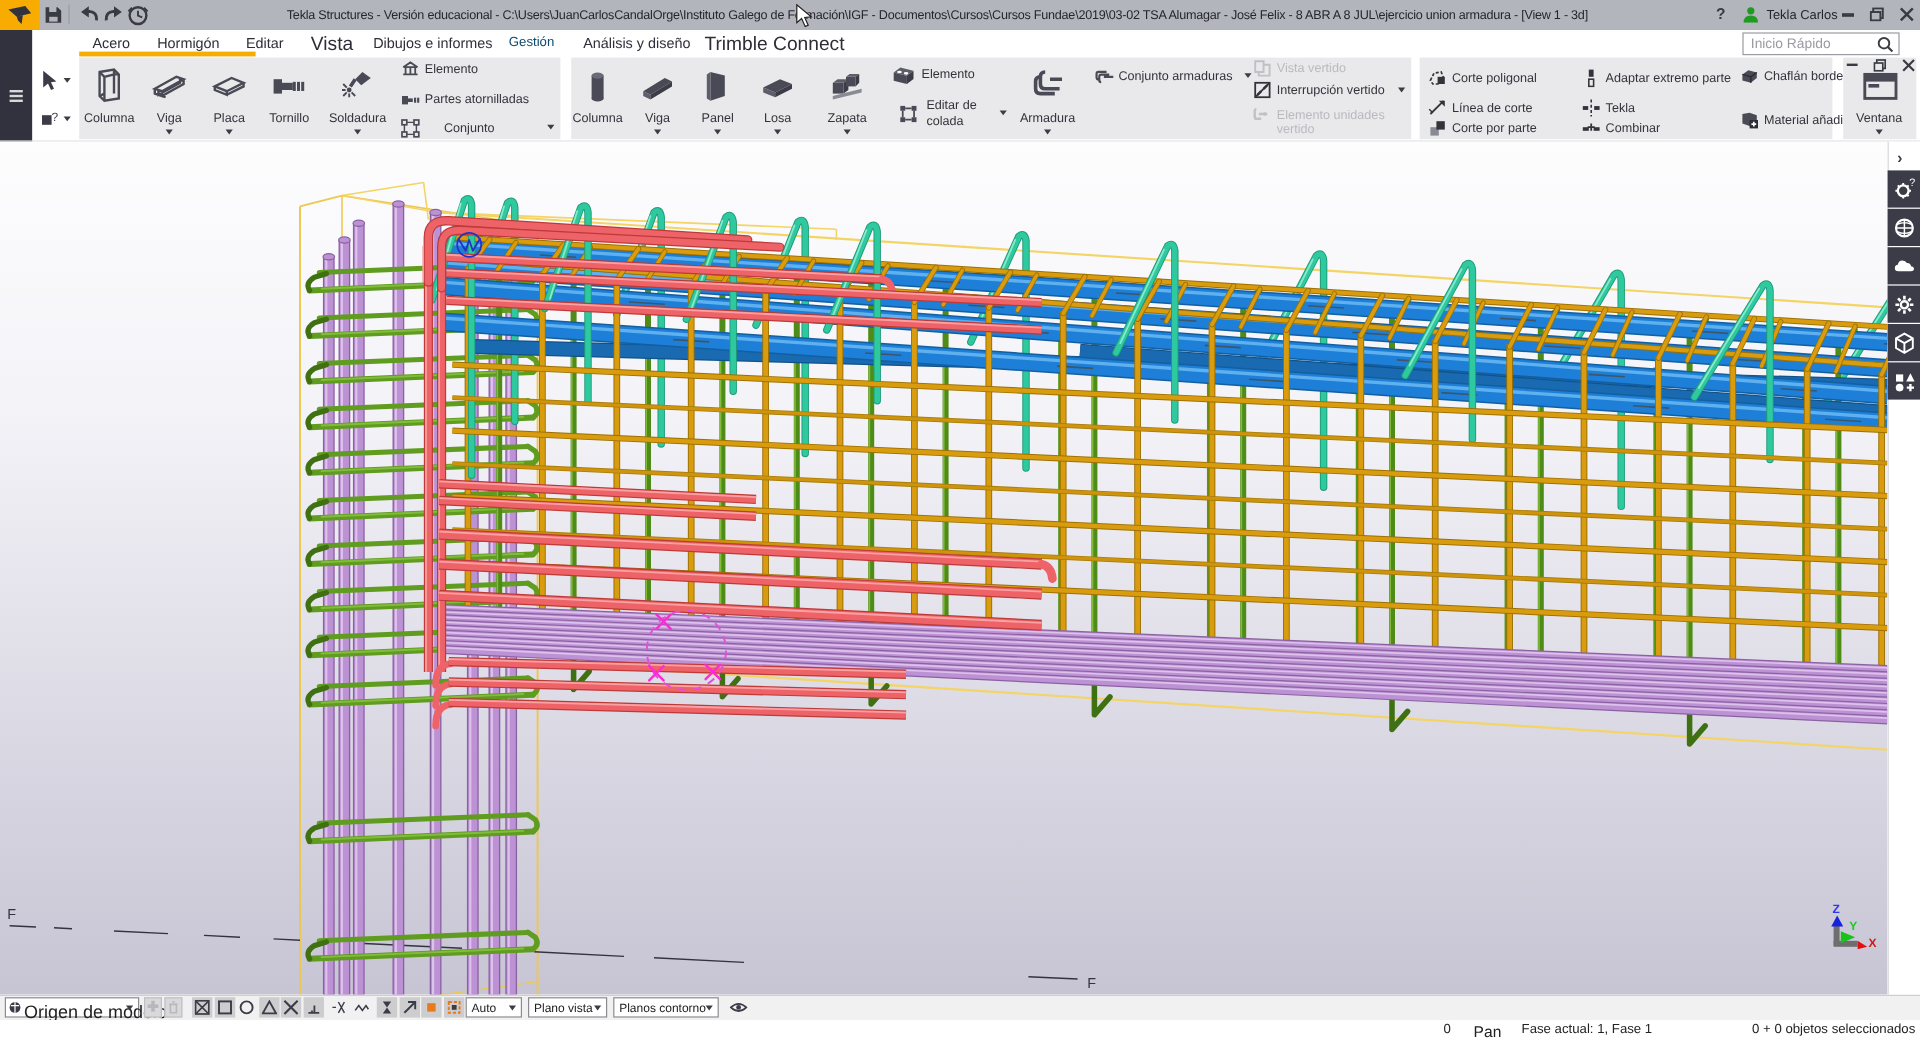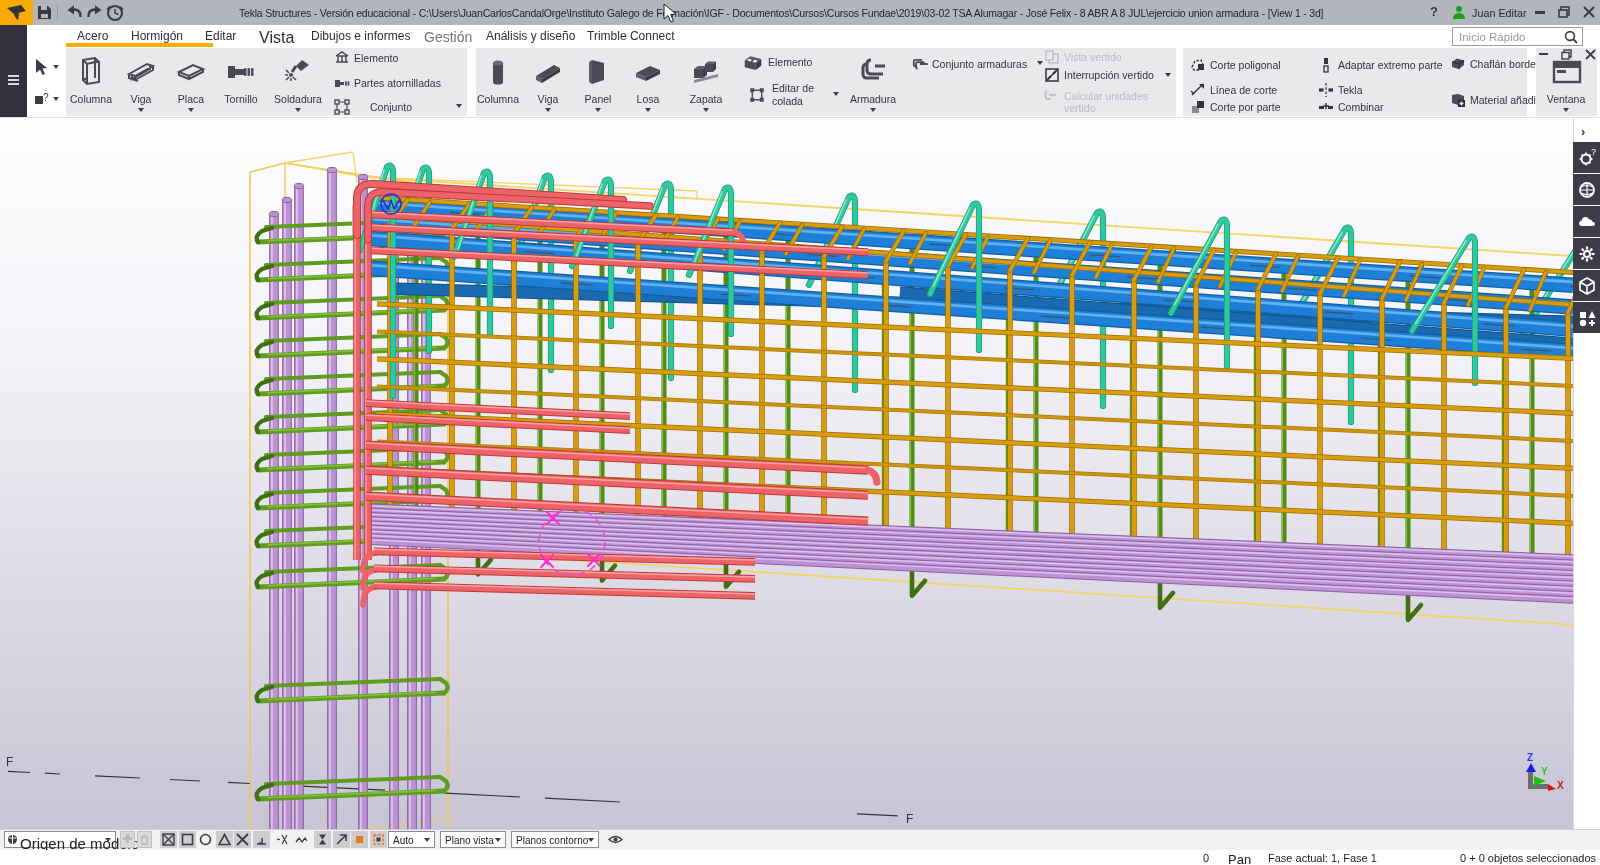--- a/index.html
+++ b/index.html
@@ -28,41 +28,41 @@
     <circle cx="49" cy="9" r="7" fill="none" stroke="#3a3a44" stroke-width="2"></circle>
     <path d="M49 5 V9 L52.5 10.5" fill="none" stroke="#3a3a44" stroke-width="1.6"></path>
     <path d="M44 2.5 L41 5.5 M54 2.5 L57 5.5" stroke="#3a3a44" stroke-width="1.6"></path>
   </svg>
 <div class="abs" style="left:239px;top:7px;font-size:10.5px;letter-spacing:-0.2px;color:#26262e">Tekla Structures - Versión educacional - C:\Users\JuanCarlosCandalOrge\Instituto Galego de Formación\IGF - Documentos\Cursos\Cursos Fundae\2019\03-02 TSA Alumagar - José  Felix - 8 ABR A 8 JUL\ejercicio union armadura - [View 1 - 3d]</div>
 <div class="abs" style="left:1430px;top:4px;font-size:13px;font-weight:bold;color:#3a3a44">?</div>
 <svg class="abs" style="left:1452px;top:5px" width="14" height="14">
     <circle cx="7" cy="4" r="3" fill="#1f9b1f"></circle>
     <path d="M1 14 Q1 8 7 8 Q13 8 13 14 Z" fill="#1f9b1f"></path>
   </svg>
-<div class="abs" style="left:1472px;top:7px;font-size:10.8px;color:#26262e">Juan Editar</div>
+<div class="abs" style="left:1472px;top:7px;font-size:10.8px;color:#26262e">Tekla Carlos</div>
 <div class="abs" style="left:1535px;top:11px;width:10px;height:2.5px;background:#3a3a44"></div>
 <svg class="abs" style="left:1558px;top:6px" width="12" height="12">
     <rect x="3" y="1" width="8" height="8" fill="none" stroke="#3a3a44" stroke-width="1.6"></rect>
     <rect x="1" y="4" width="8" height="7" fill="#b3b5bc" stroke="#3a3a44" stroke-width="1.6"></rect>
   </svg>
 <svg class="abs" style="left:1583px;top:6px" width="12" height="12">
     <path d="M1 1 L11 11 M11 1 L1 11" stroke="#3a3a44" stroke-width="2"></path>
   </svg>
 <svg class="abs" style="left:663px;top:3px" width="16" height="22">
     <path d="M1 1 L1 16 L5 12.5 L8 19 L10.5 18 L7.6 11.6 L13 11 Z" fill="#fff" stroke="#222" stroke-width="1"></path>
   </svg>
 <div class="abs" style="left:27px;top:25px;width:1573px;height:93px;background:#fff"></div>
 <div class="abs" style="left:77px;top:29px;font-size:12px;color:#2e2e38">Acero</div>
 <div class="abs" style="left:131px;top:29px;font-size:12px;color:#2e2e38">Hormigón</div>
 <div class="abs" style="left:205px;top:29px;font-size:12px;color:#2e2e38">Editar</div>
 <div class="abs" style="left:259px;top:29px;font-size:16px;color:#2e2e38">Vista</div>
 <div class="abs" style="left:311px;top:29px;font-size:12px;color:#2e2e38">Dibujos e informes</div>
-<div class="abs" style="left:424px;top:29px;font-size:14px;color:#737373">Gestión</div>
+<div class="abs" style="left:424px;top:29px;font-size:11px;color:#0c4a6e">Gestión</div>
 <div class="abs" style="left:486px;top:29px;font-size:12px;color:#2e2e38">Análisis y diseño</div>
-<div class="abs" style="left:587px;top:29px;font-size:12px;color:#2e2e38">Trimble Connect</div>
+<div class="abs" style="left:587px;top:29px;font-size:16px;color:#2e2e38">Trimble Connect</div>
 <div class="abs" style="left:66px;top:43px;width:147px;height:3.5px;background:#f8ab00"></div>
 <div class="abs" style="left:1452px;top:27px;width:131px;height:19px;background:#fff;border:1px solid #9a9aa2"></div>
 <div class="abs" style="left:1459px;top:31px;font-size:11.5px;color:#9a9aa2">Inicio Rápido</div>
 <svg class="abs" style="left:1564px;top:30px" width="14" height="14">
     <circle cx="6" cy="6" r="4.4" fill="none" stroke="#3c3c46" stroke-width="1.6"></circle>
     <path d="M9.2 9.2 L13 13" stroke="#3c3c46" stroke-width="1.8"></path>
   </svg>
 <div class="abs" style="left:1539px;top:53px;width:9px;height:2px;background:#3a3a44;z-index:4"></div>
 <svg class="abs" style="left:1561px;top:49px;z-index:4" width="11" height="11">
     <rect x="3" y="1" width="7" height="7" fill="none" stroke="#3a3a44" stroke-width="1.4"></rect>
@@ -212,21 +212,21 @@
     <rect x="2" y="2" width="12" height="12" fill="none" stroke="#33333c" stroke-width="1.5"></rect>
     <path d="M2 14 L14 2" stroke="#33333c" stroke-width="1.5"></path>
     <path d="M4 12 L7 9 M9 7 L12 4" stroke="#33333c" stroke-width="2"></path>
   </svg>
 <div class="lbl abs" style="left:1064px;top:69px;color:#33333c">Interrupción vertido</div>
 <div class="caret" style="left:1165px;top:73px"></div>
 <svg class="abs" style="left:1044px;top:88px" width="16" height="16" viewBox="0 0 16 16">
     <path d="M3 3 Q1.6 3 1.6 5 L1.6 9 Q1.6 11 3 11 L7 11 M5 7 L12 7" fill="none" stroke="#c0c0c6" stroke-width="2"></path>
     <rect x="9" y="5.6" width="2" height="2.8" fill="#c0c0c6"></rect>
   </svg>
-<div class="lbl abs" style="left:1064px;top:90px;color:#b9b9c0">Calcular unidades</div>
+<div class="lbl abs" style="left:1064px;top:90px;color:#b9b9c0">Elemento unidades</div>
 <div class="lbl abs" style="left:1064px;top:102px;color:#b9b9c0">vertido</div>
 <svg class="abs" style="left:1190px;top:57px" width="16" height="16" viewBox="0 0 16 16">
     <path d="M2 10 L5 4 L11 3 L13 8 L9 13 L4 13 Z" fill="none" stroke="#33333c" stroke-width="1.4" stroke-dasharray="2.5 1.6"></path>
     <rect x="8" y="7" width="6" height="6" fill="#33333c"></rect>
   </svg>
 <div class="lbl abs" style="left:1210px;top:59px;color:#33333c">Corte poligonal</div>
 <svg class="abs" style="left:1190px;top:82px" width="16" height="16" viewBox="0 0 16 16">
     <path d="M2 13 L13 2" stroke="#33333c" stroke-width="1.5"></path>
     <path d="M9 2 L14 2 L14 7 Z" fill="#33333c"></path>
     <path d="M1 9 L4 12" stroke="#33333c" stroke-width="1.2"></path>

